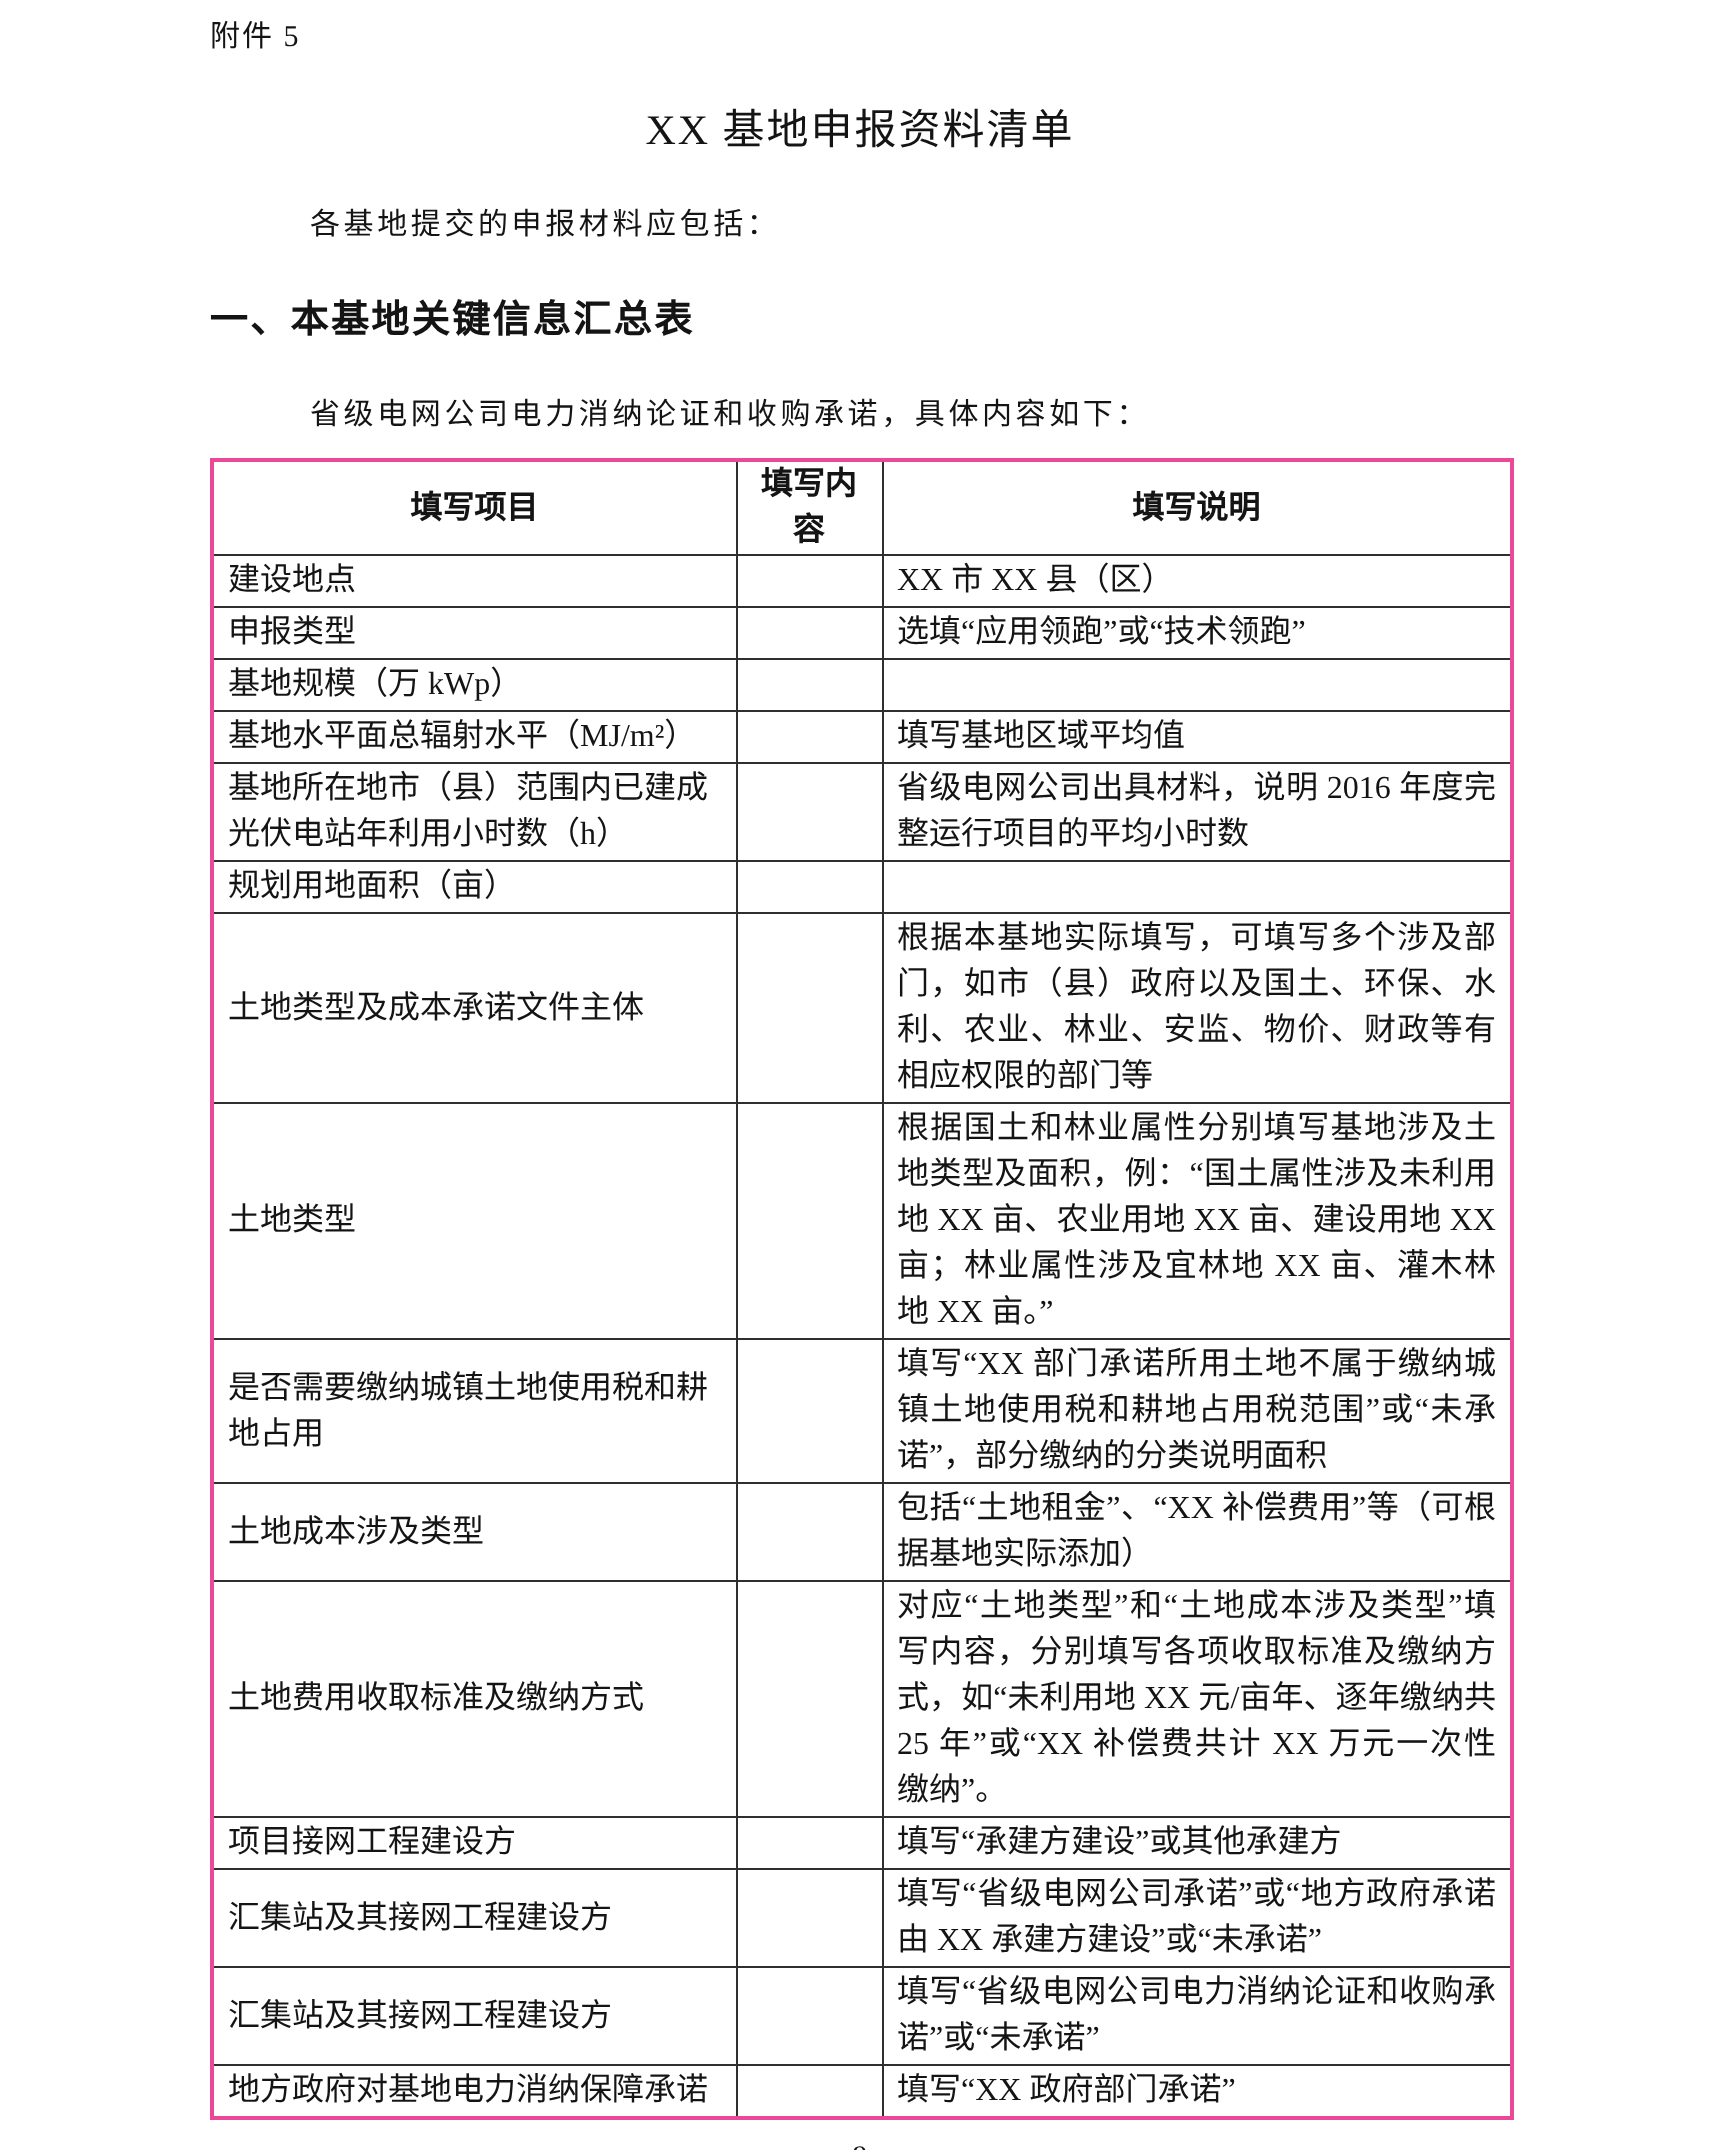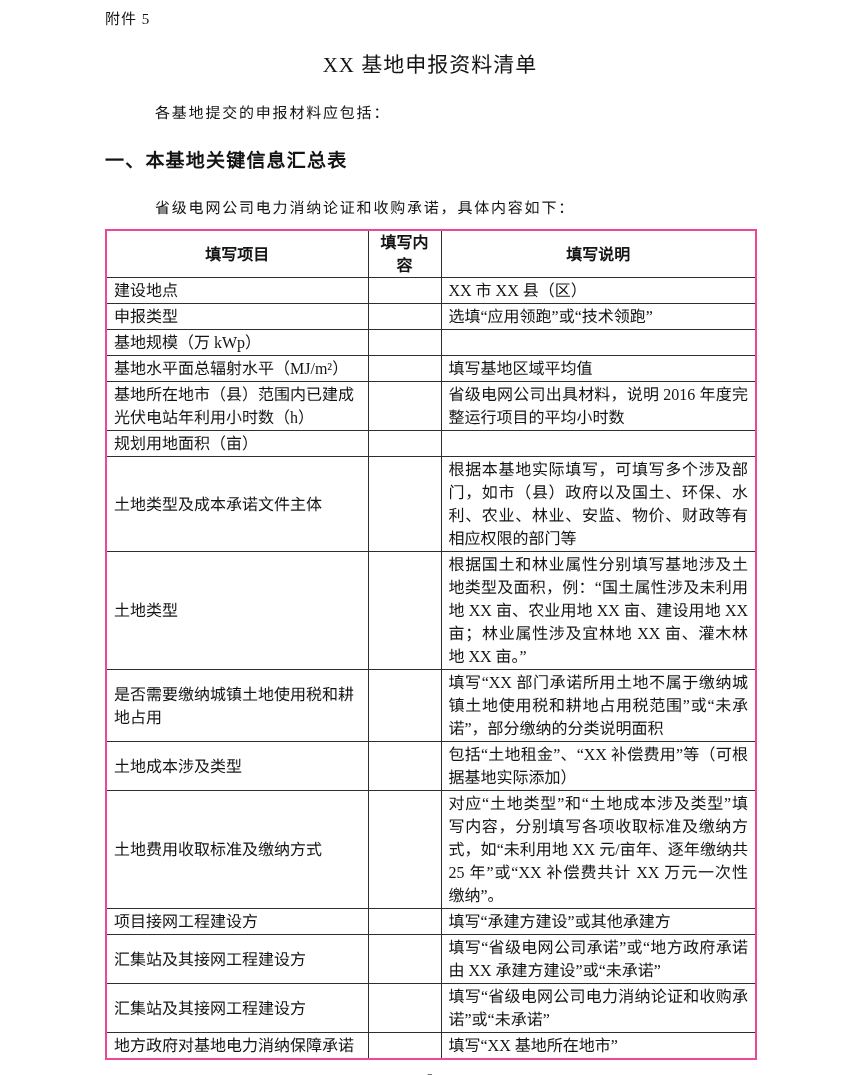--- a/index.html
+++ b/index.html
@@ -188,20 +188,20 @@
           <td class="col-description">填写“省级电网公司承诺”或“地方政府承诺由 XX 承建方建设”或“未承诺”</td>
         </tr>
         <tr>
           <td class="col-item">汇集站及其接网工程建设方</td>
           <td class="col-content"></td>
           <td class="col-description">填写“省级电网公司电力消纳论证和收购承诺”或“未承诺”</td>
         </tr>
         <tr>
           <td class="col-item">地方政府对基地电力消纳保障承诺</td>
           <td class="col-content"></td>
-          <td class="col-description">填写“XX 基地所在地市”</td>
+          <td class="col-description">填写“XX 政府部门承诺”</td>
         </tr>
       </tbody>
   </table>
 
   <div class="page-number">9</div>
 
 </div>
 
 </body></html>

